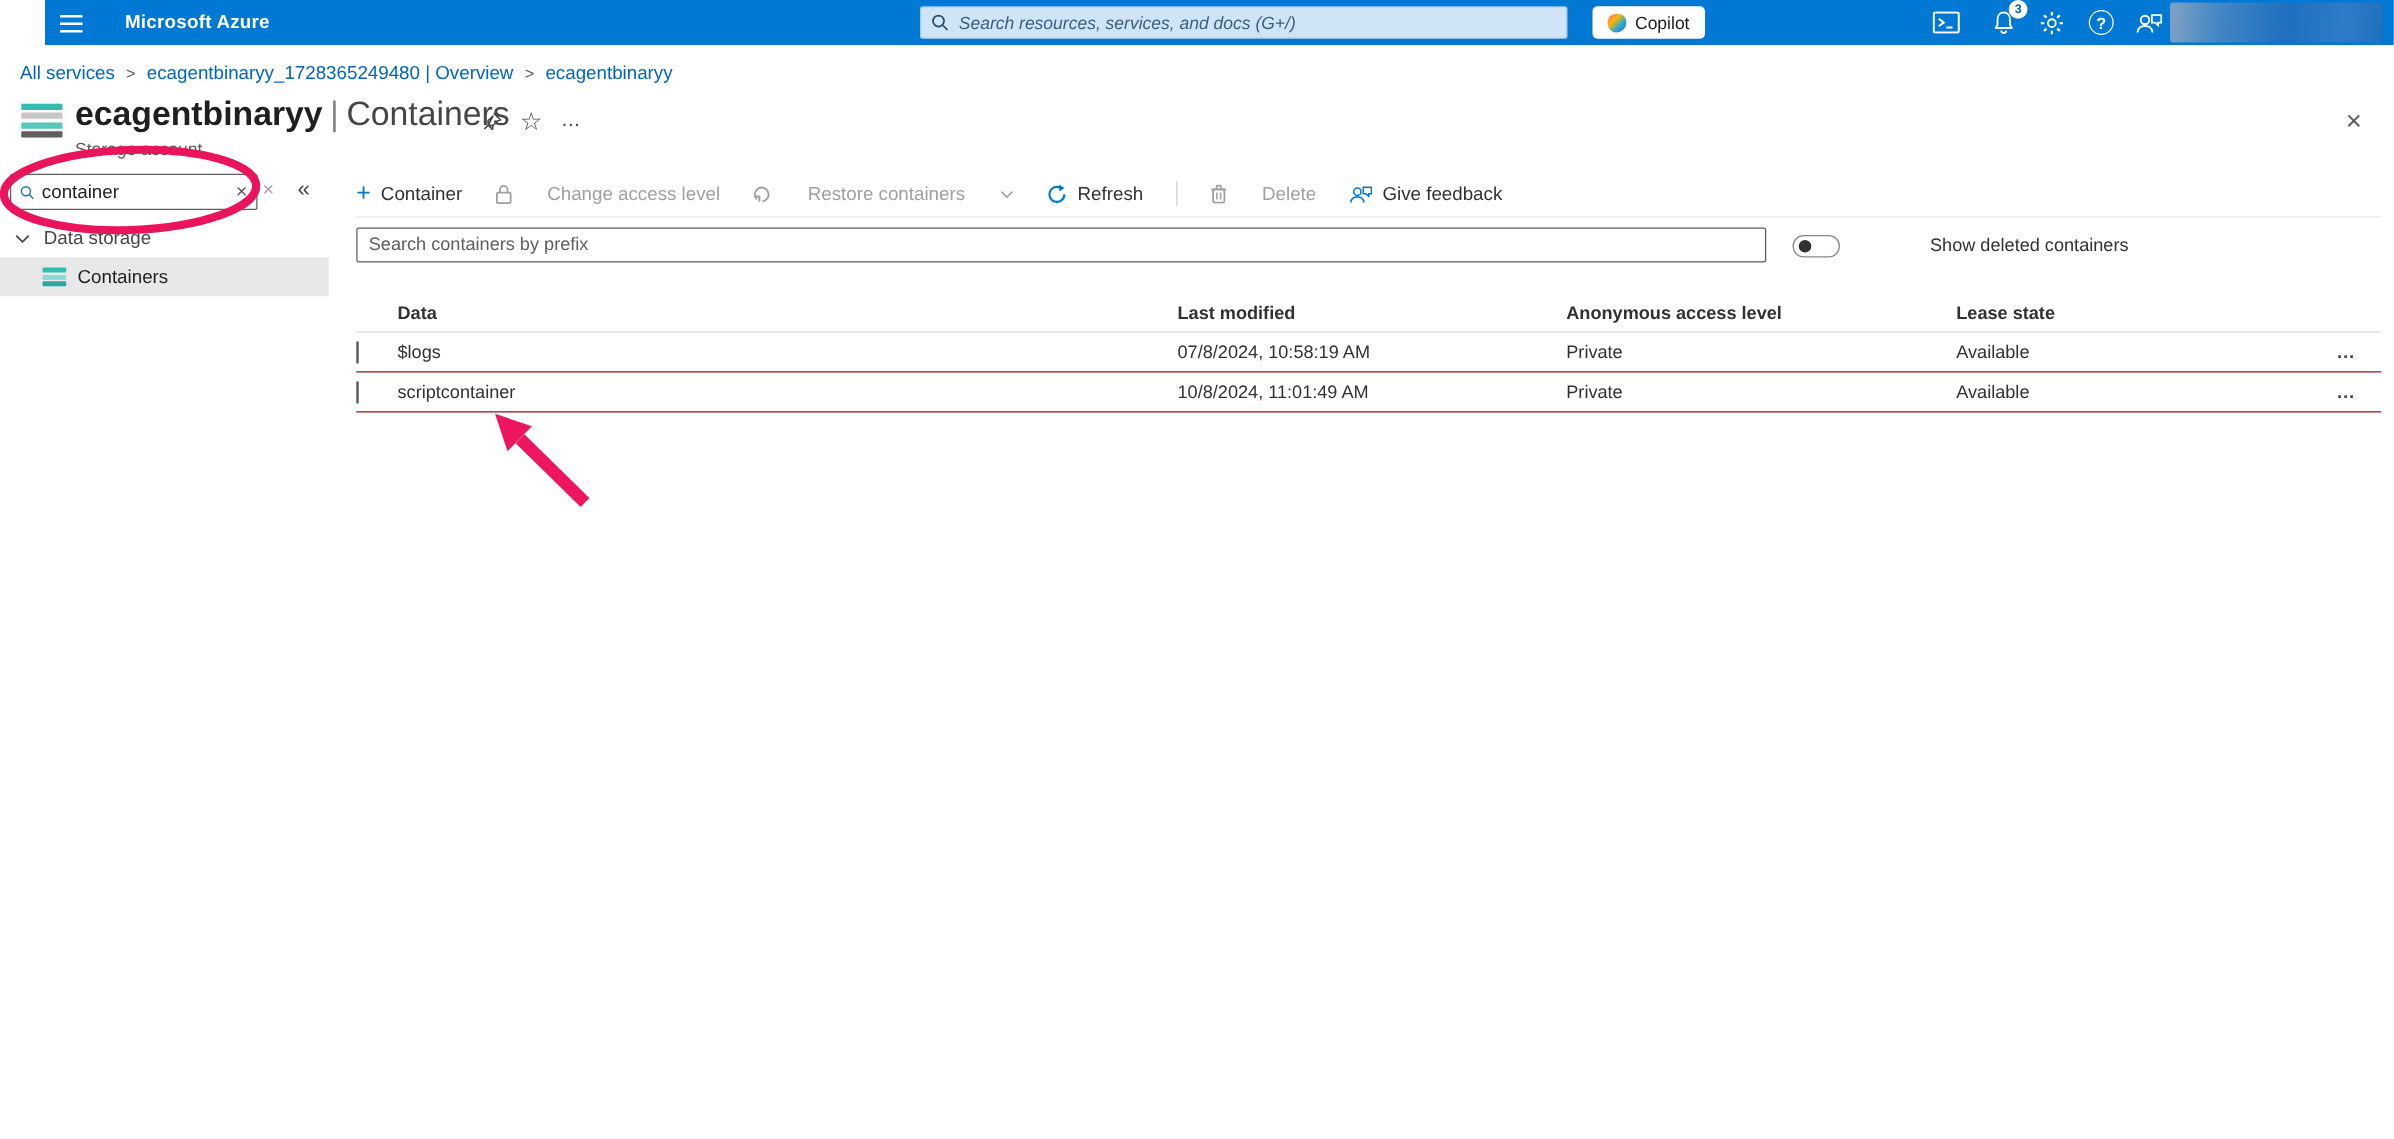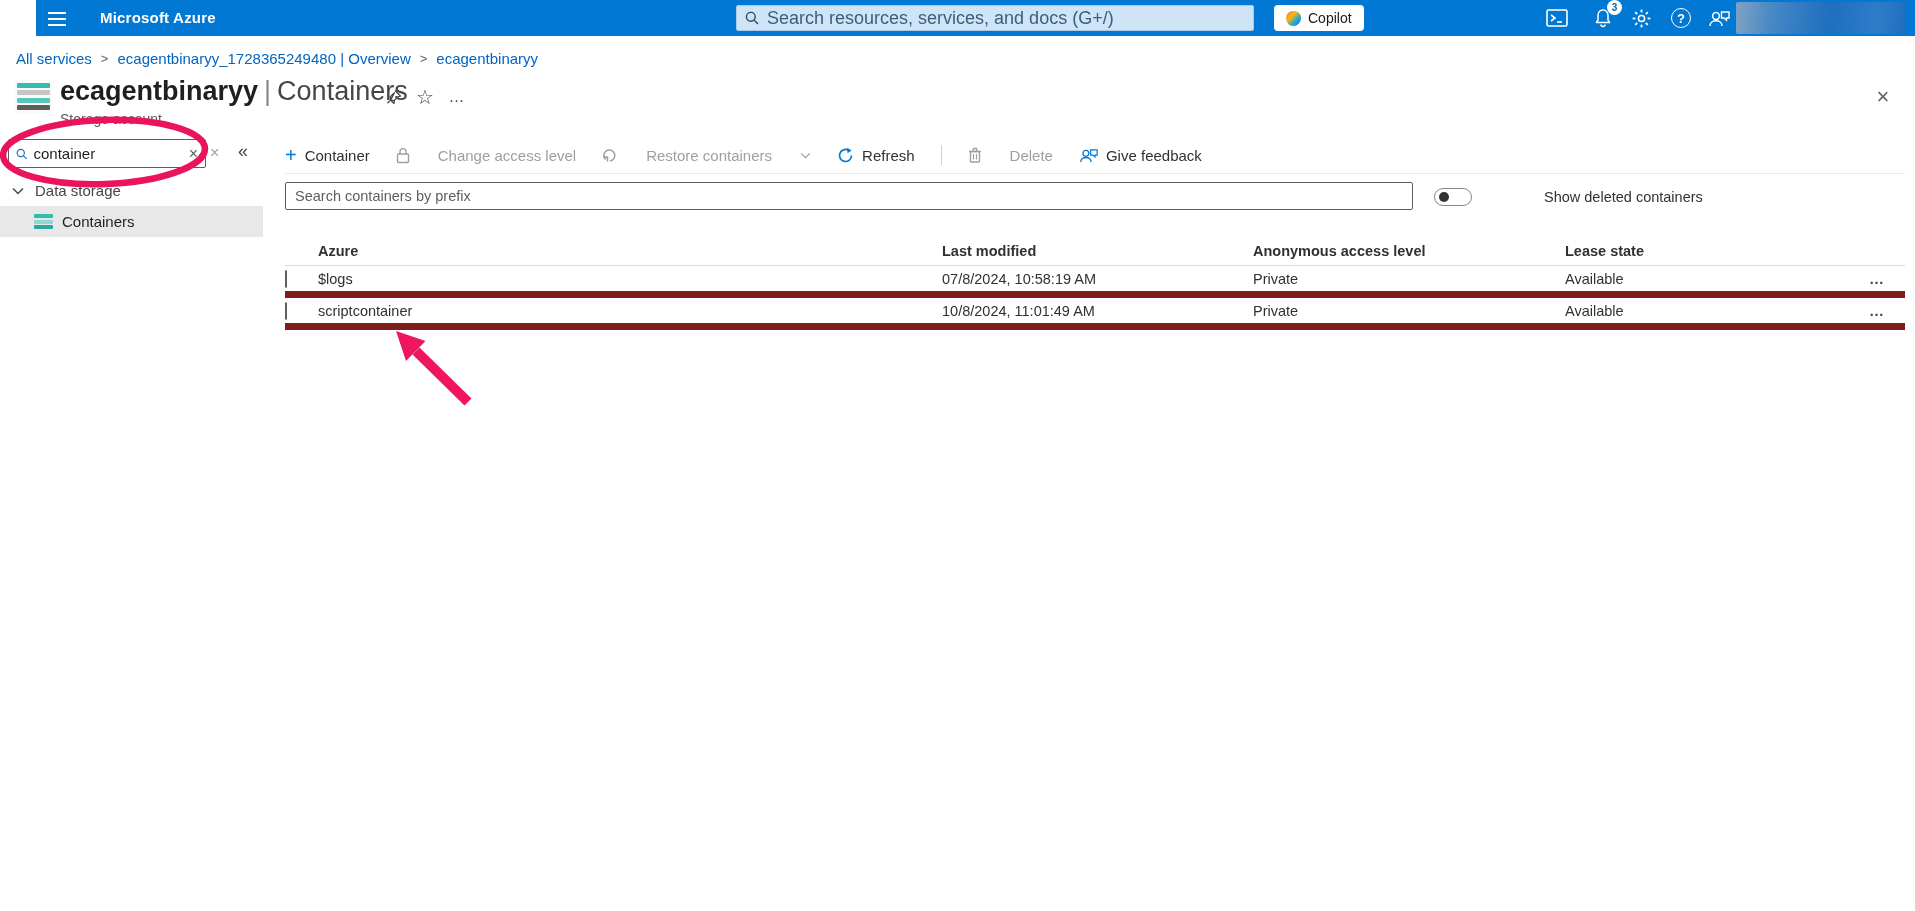--- a/index.html
+++ b/index.html
@@ -9,21 +9,21 @@
 
   
   .topbar { position:absolute; top:0; left:0; width:1915px; height:36px; background:#0078d4;margin-left:36px; }
   .topbar .hamburger { position:absolute; left:12px; top:8px; width:22px; height:20px; cursor:pointer; }
   .topbar .hamburger i { display:block; width:18px; height:2px; background:#fff; margin:4px 0; }
   .azure-title { position:absolute; left:64px; top:9px; color:#fff; font-weight:bold; font-size:15px; letter-spacing:.2px; }
   .global-search { position:absolute; left:700px; top:5px; width:518px; height:26px;
     background:#cfe4f7; border:1px solid #a9c9e8; border-radius:2px; display:flex; align-items:center; padding:0 8px; }
   .global-search svg { flex:0 0 auto; margin-right:8px; }
   .global-search input { border:none; outline:none; background:transparent; width:100%;
-    font-size:18px; color:#2b4a66; font-family:inherit; }
+    font-size:14px; color:#2b4a66; font-family:inherit;font-style:italic; }
   .global-search input::placeholder { color:#3c5e7d; opacity:1; }
   .copilot-btn { position:absolute; left:1238px; top:5px; height:26px; background:#fff; border-radius:4px;
     display:flex; align-items:center; padding:0 12px; gap:7px; font-size:14px; color:#1b1a19; cursor:pointer; }
   .copilot-logo { width:15px; height:15px; border-radius:50% 45% 55% 50%;
     background:linear-gradient(135deg,#e8618c 0%,#ffb900 35%,#0ea5e9 70%,#7c3aed 100%); }
   .top-icon { position:absolute; top:5px; width:30px; height:26px; display:flex; align-items:center; justify-content:center; cursor:pointer; color:#fff; }
   .badge { position:absolute; top:-5px; right:-4px; min-width:15px; height:15px; border-radius:8px; background:#fff;
     color:#0b61a4; font-size:10px; font-weight:bold; display:flex; align-items:center; justify-content:center; padding:0 3px; }
   .redacted { position:absolute; left:1700px; top:2px; width:170px; height:32px; overflow:hidden; border-radius:2px; }
   .redacted i { position:absolute; inset:-8px; display:block;
@@ -86,21 +86,21 @@
   .prefix-search input::placeholder { color:#605e5c; opacity:1; }
   .toggle { position:absolute; left:1434px; top:188px; width:38px; height:18px; border:1px solid #8a8886; border-radius:10px;
     background:#fff; cursor:pointer; }
   .toggle .knob { position:absolute; left:4px; top:3px; width:10px; height:10px; border-radius:50%; background:#323130; }
   .toggle-label { position:absolute; left:1544px; top:189px; font-size:14.5px; color:#323130; }
 
   
   .table { position:absolute; left:285px; top:236px; width:1620px; font-size:14.5px; }
   .trow { display:grid; grid-template-columns:33px 624px 311px 312px 285px 55px; align-items:center; }
   .thead { height:30px; font-weight:bold; color:#323130; border-bottom:1px solid #dcdcdc; }
-  .tdata { height:32px; border-bottom:7px solid #7f1d1d; color:#323130; cursor:pointer; }
+  .tdata { height:32px; border-bottom:1px solid #7f1d1d; color:#323130; cursor:pointer; }
   .checkbox { width:17px; height:17px; border:1px solid #605e5c; border-radius:2px; background:#fff; cursor:pointer; }
   .row-menu { text-align:center; font-weight:bold; letter-spacing:2px; color:#484644; cursor:pointer; font-size:15px; }
   .cell-name { white-space:nowrap; }
 
   
   .annotations { position:absolute; left:0; top:0; width:1915px; height:911px; pointer-events:none; z-index:40; }
 </style>
 </head>
 <body>
 
@@ -295,21 +295,21 @@
     <input type="text" placeholder="Search containers by prefix" style="">
   </div>
   <div class="toggle">
       <span class="knob"></span>
     </div>
   <div class="toggle-label">Show deleted containers</div>
 
   <div class="table">
     <div class="trow thead">
       <div></div>
-      <div>Azure</div>
+      <div>Data</div>
       <div>Last modified</div>
       <div>Anonymous access level</div>
       <div>Lease state</div>
       <div></div>
     </div>
 
     <div class="trow tdata">
       <div><span class="checkbox"></span></div>
       <div class="cell-name">$logs</div>
       <div>07/8/2024, 10:58:19 AM</div>

